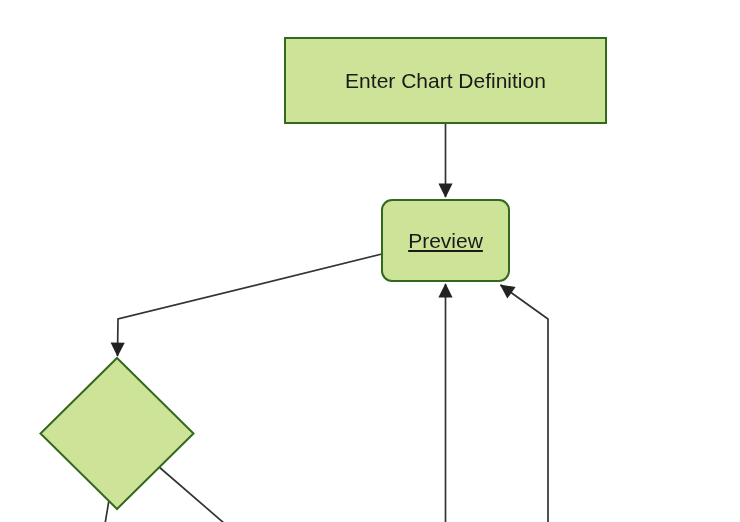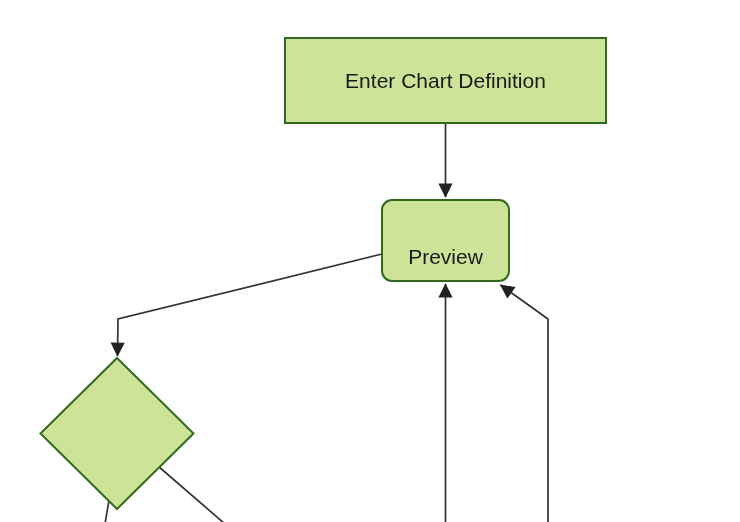--- a/index.html
+++ b/index.html
@@ -51,21 +51,21 @@
     align-items: center;
     justify-content: center;
     text-align: center;
     color: var(--label-text);
     font-size: 21px;
     line-height: 1.2;
     pointer-events: none;
     white-space: nowrap;
   }
   .label-enter   { left: 285px; top: 30px;  width: 321px; height: 85px; }
-  .label-preview { left: 382px; top: 208px; width: 127px; height: 81px; }
+  .label-preview { left: 382px; top: 192px; width: 127px; height: 81px; text-decoration: underline; }
   .label-decide  { left: 40px;  top: 390px; width: 154px; height: 72px; }
 </style>
 </head>
 <body>
 
 <div class="canvas">
 
   <svg class="diagram" width="740" height="522" viewBox="0 0 740 522">
     <defs>
       <marker id="arrow" viewBox="0 0 12 12" refX="10.5" refY="6" markerWidth="17" markerHeight="17" markerUnits="userSpaceOnUse" orient="auto">

